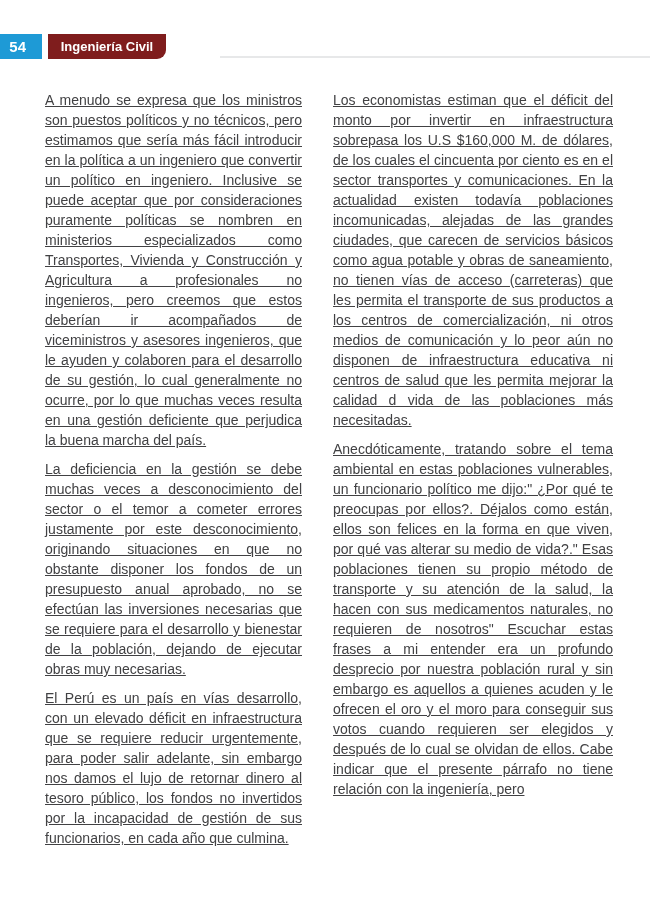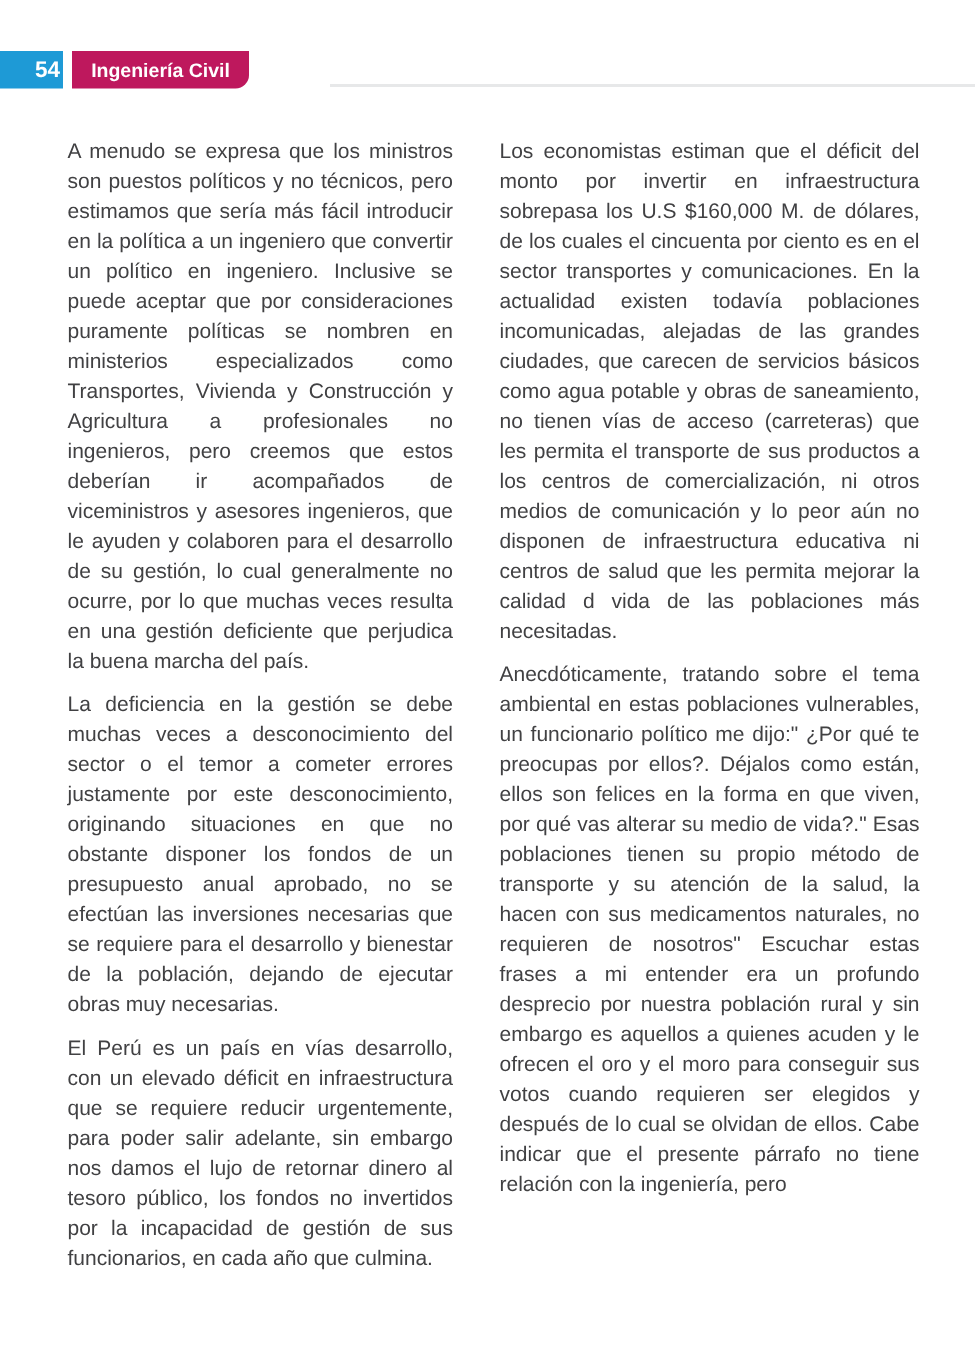--- a/index.html
+++ b/index.html
@@ -29,30 +29,30 @@
     top: 0;
     width: 42px;
     height: 25px;
     background: #1e9ad6;
     color: #ffffff;
     font-size: 15px;
     font-weight: bold;
     display: flex;
     align-items: center;
     justify-content: flex-end;
-    padding-right: 2px;
+    padding-right: 16px;
     box-sizing: border-box;
   }
   .chapter-badge {
     position: absolute;
     left: 48px;
     top: 0;
     width: 118px;
     height: 25px;
-    background: #be185d;
+    background: #7f1d1d;
     color: #ffffff;
     font-size: 13px;
     font-weight: bold;
     display: flex;
     align-items: center;
     justify-content: center;
     border-radius: 0 0 9px 0;
   }
   .running-title {
     position: absolute;
@@ -81,21 +81,21 @@
     display: flex;
   }
   .col {
     color: #414143;
     font-size: 14px;
     line-height: 20px;
     text-align: justify;
   }
   .col-left  { width: 257px; margin-right: 31px; }
   .col-right { width: 280px; }
-  .col p { margin: 0 0 9px 0; }
+  .col p { margin: 0 0 9px 0; text-decoration: underline; }
   .col p:last-child { margin-bottom: 0; }
 </style>
 </head>
 <body>
 
 <div class="page">
 
   <header class="header">
     <div class="pagenum-badge">54</div>
     <div class="chapter-badge">Ingeniería Civil</div>

